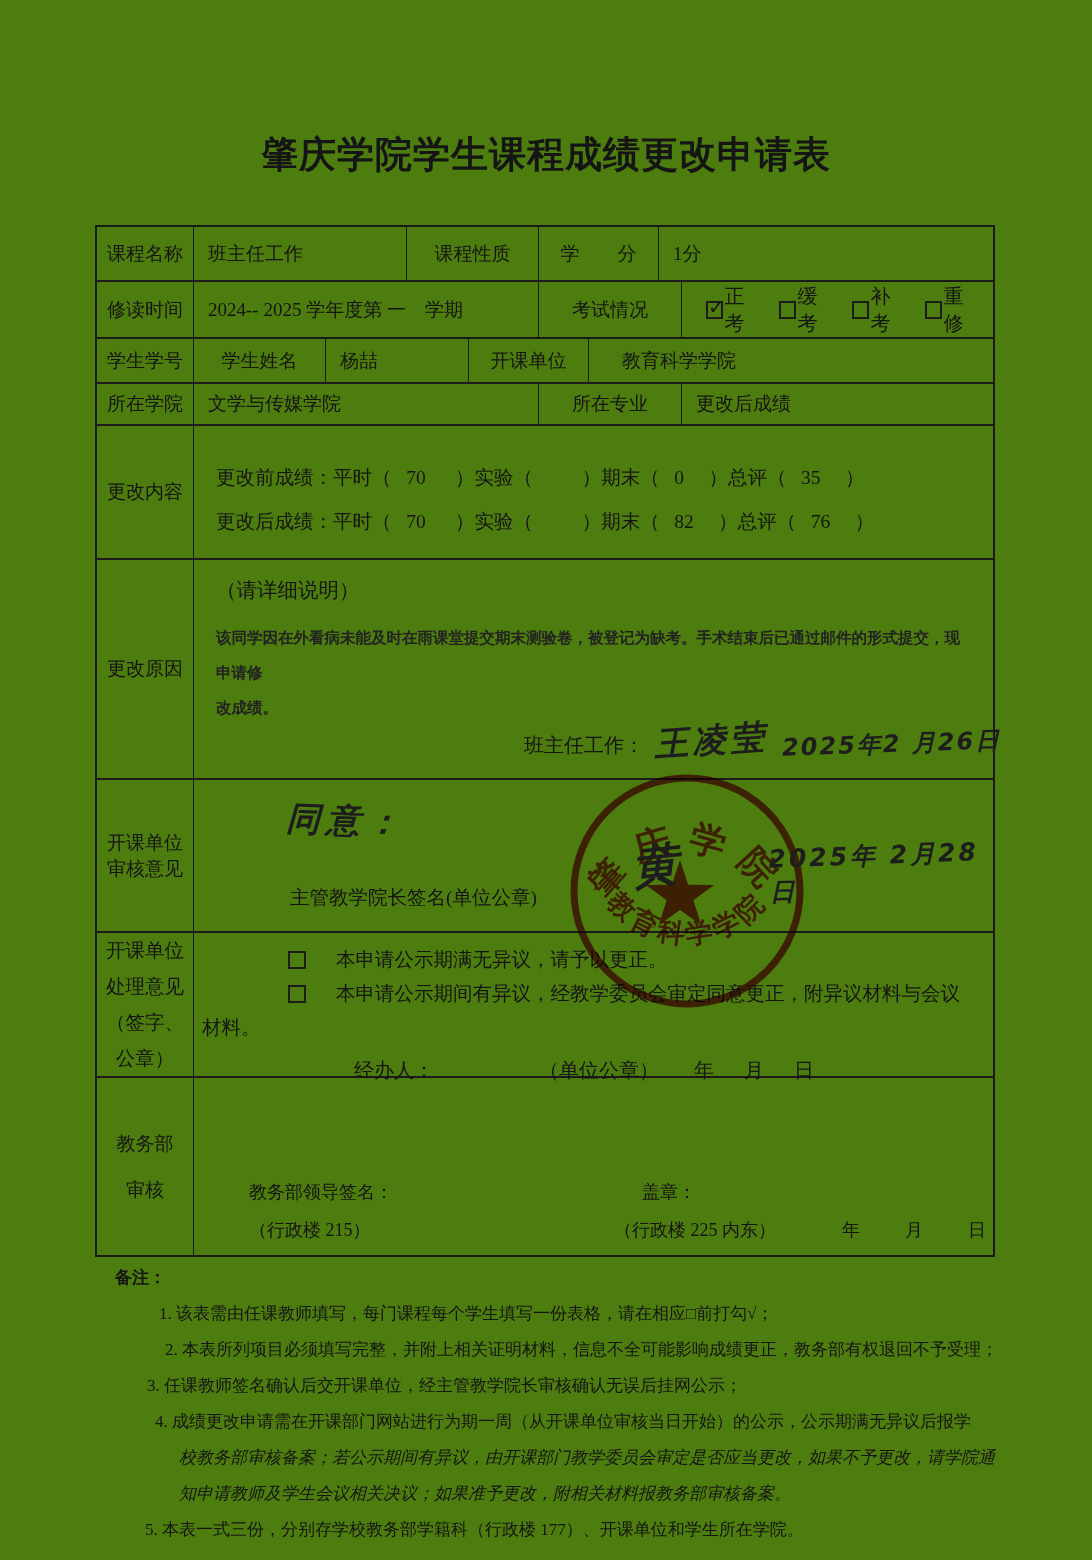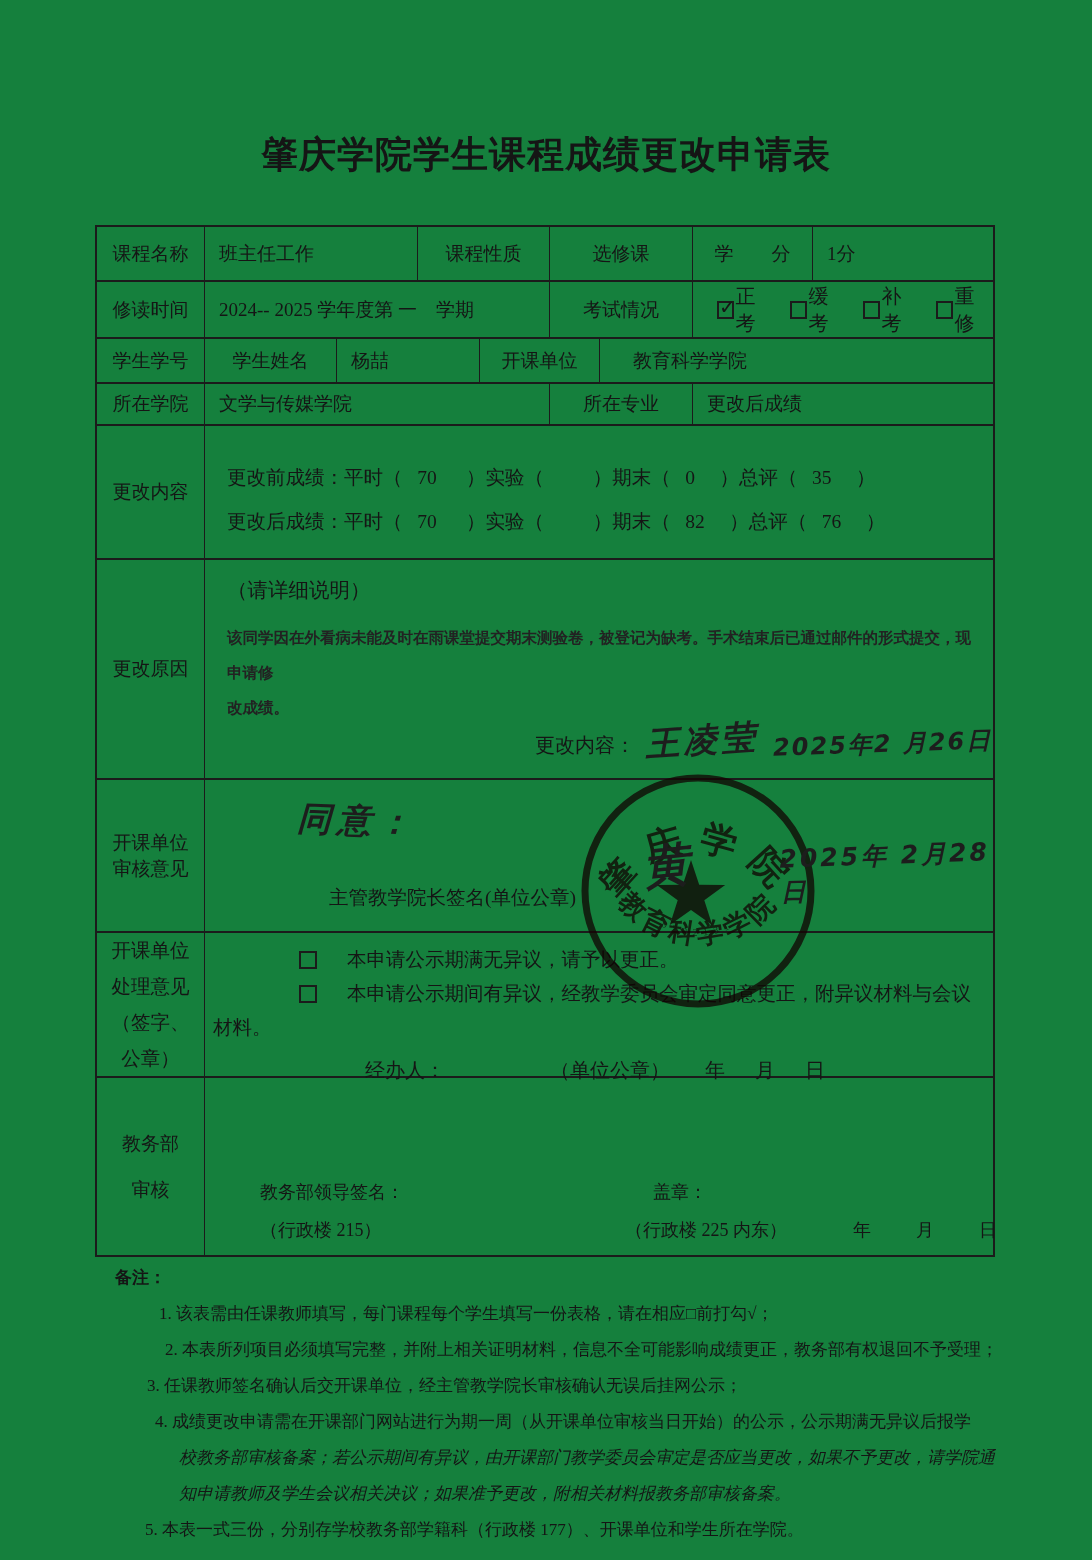--- a/index.html
+++ b/index.html
@@ -1,21 +1,21 @@
 <!DOCTYPE html>
 <html><head>
 <meta charset="utf-8">
 <style>
   * { box-sizing: border-box; margin: 0; padding: 0; }
   html,body { background:#e9e9e7; }
   .page {
     position: relative;
     width: 1092px; height: 1560px;
     margin: 0 auto;
-    background: #15803d;
+    background: #4d7c0f;
     font-family: "Liberation Serif", "DejaVu Serif", serif;
     color: #151515;
     overflow: hidden;
   }
   .title {
     position: absolute; top: 130px; left: 0; width: 100%;
     text-align: center; font-size: 37px; font-weight: bold; letter-spacing: 1px;
   }
   .grid {
     position: absolute; left: 95px; top: 225px; width: 900px;
@@ -24,21 +24,21 @@
   .row { display: flex; border-bottom: 2px solid #1b1b1b; }
   .row:last-child { border-bottom: none; }
   .c { border-right: 1.7px solid #1b1b1b; display: flex; align-items: center; font-size: 19px; position: relative; }
   .c:last-child { border-right: none; }
   .lab { justify-content: center; text-align: center; flex-direction: column; }
   .pad { padding-left: 14px; }
   .pre { white-space: pre; }
   .r1 { height: 55px; } .r2 { height: 57px; } .r3 { height: 45px; } .r4 { height: 42px; }
   .r5 { height: 134px; } .r6 { height: 220px; } .r7 { height: 153px; }
   .r8 { height: 145px; } .r9 { height: 177px; }
-  .w112{width:108px;} .w213{width:213px;} .w132{width:132px;} .w143{width:143px;}
+  .w112{width:97px;} .w213{width:213px;} .w132{width:132px;} .w143{width:143px;}
   .w120{width:120px;} .w180{width:180px;} .w345{width:345px;} .w300{width:300px;} .w788{width:788px;}
   .center { justify-content: center; text-align: center; }
   .box {
     display: inline-block; width: 18px; height: 18px;
     border: 2px solid #1b1b1b; position: relative; vertical-align: -3px;
     margin-right: 1px;
   }
   .box .mk {
     position: absolute; top: -6px; left: 0px;
     font-size: 20px; font-weight: bold; line-height: 20px;
@@ -56,21 +56,21 @@
   .sign-line { position: absolute; left: 330px; bottom: 14px; font-size: 20px; white-space: nowrap; }
   .hand {
     font-family: "DejaVu Sans", sans-serif;
     font-style: italic; font-weight: 600; color: #1d1d1d;
   }
   .t-sig { display:inline-block; font-size: 34px; transform: rotate(-4deg); margin: 0 14px 0 10px; letter-spacing: 4px; }
   .t-date { display:inline-block; font-size: 24px; transform: rotate(-2deg); letter-spacing: 2px; }
   
   .review { display:block; }
   .agree { position: absolute; left: 92px; top: 18px; font-size: 34px; letter-spacing: 6px; transform: rotate(2deg); }
-  .dean-line { position: absolute; left: 124px; bottom: 20px; font-size: 19.5px; white-space: nowrap; z-index: 3; }
+  .dean-line { position: absolute; left: 96px; bottom: 20px; font-size: 19.5px; white-space: nowrap; z-index: 3; }
   .dean-sig { position: absolute; left: 438px; bottom: 34px; font-size: 46px; transform: rotate(-6deg); z-index: 4; letter-spacing: 8px;}
   .dean-date { position: absolute; left: 575px; bottom: 26px; font-size: 25px; transform: rotate(-2deg); z-index: 4; letter-spacing: 3px;}
   .stamp {
     position: absolute; left: 368px; top: -14px; width: 250px; height: 250px;
     z-index: 2; mix-blend-mode: multiply; opacity: 0.93; pointer-events: none;
   }
   
   .decide { display: block; padding: 10px 10px 0 8px; font-size: 19.5px; }
   .opt-line { line-height: 34px; }
   .opt-line .box { margin-left: 86px; margin-right: 30px; }
@@ -99,21 +99,20 @@
 <div class="page">
 
   <div class="title">肇庆学院学生课程成绩更改申请表</div>
 
   <div class="grid">
 
     <div class="row r1">
       <div class="c lab w112">课程名称</div>
       <div class="c pad w213">班主任工作</div>
       <div class="c lab w132">课程性质</div>
-      <div class="c center w143">选修课</div>
       <div class="c lab pre w120">学        分</div>
       <div class="c pad w180">1分</div>
     </div>
 
     <div class="row r2">
       <div class="c lab w112">修读时间</div>
       <div class="c pad pre w345">2024-- 2025 学年度第 一    学期</div>
       <div class="c lab w143">考试情况</div>
       <div class="c w300">
         <div class="exam-opts">
@@ -168,21 +167,21 @@
       </div>
     </div>
 
     <div class="row r6">
       <div class="c lab w112">更改原因</div>
       <div class="c reason w788">
         <div class="hint">（请详细说明）</div>
         <div class="para">该同学因在外看病未能及时在雨课堂提交期末测验卷，被登记为缺考。手术结束后已通过邮件的形式提交，现申请修</div>
         <div class="para">改成绩。</div>
         <div class="sign-line">
-          <span>更改内容：</span><span class="hand t-sig">王凌莹</span><span class="hand t-date">2025年2 月26日</span>
+          <span>班主任工作：</span><span class="hand t-sig">王凌莹</span><span class="hand t-date">2025年2 月26日</span>
         </div>
       </div>
     </div>
 
     <div class="row r7">
       <div class="c lab w112">
         <div>开课单位</div>
         <div>审核意见</div>
       </div>
       <div class="c review w788">

